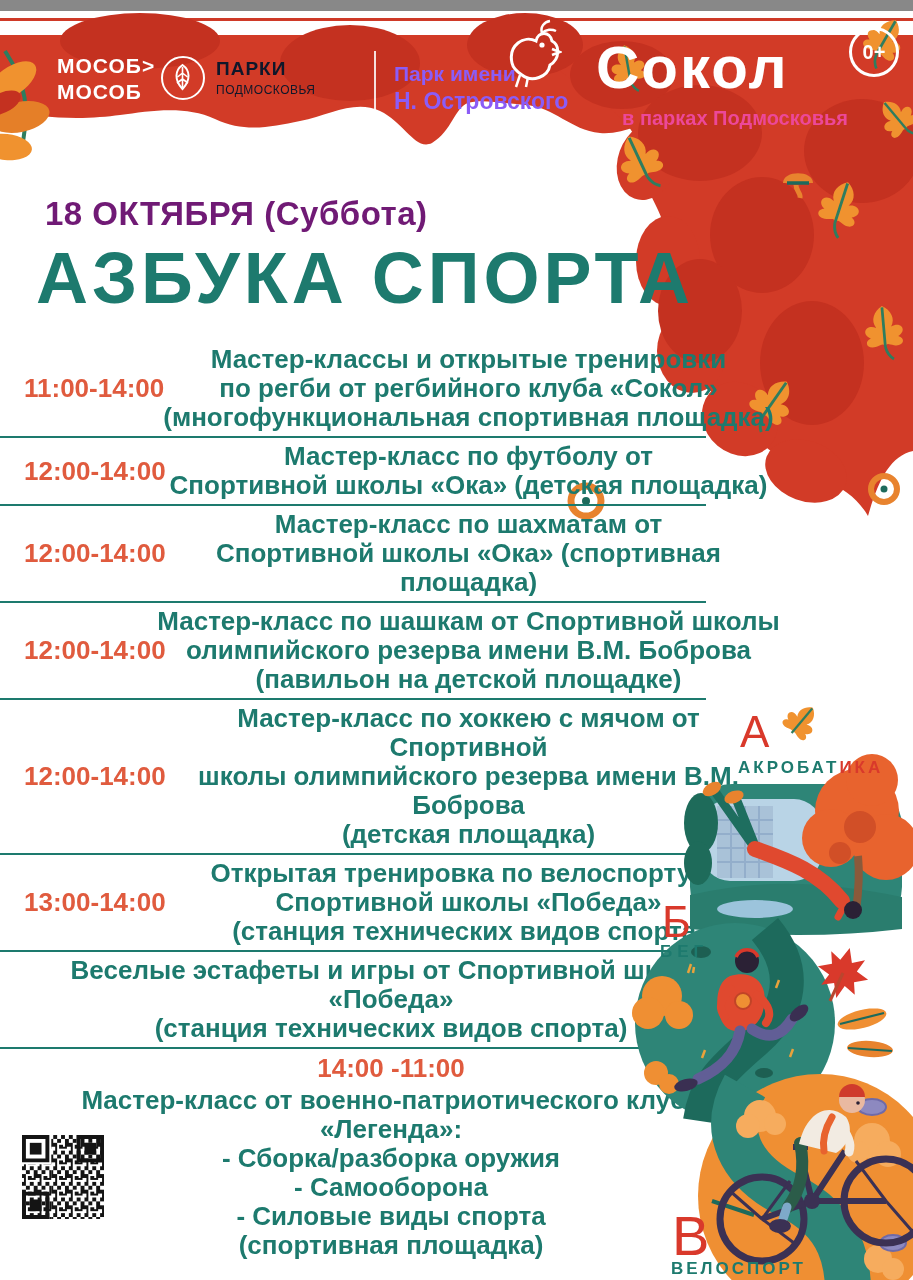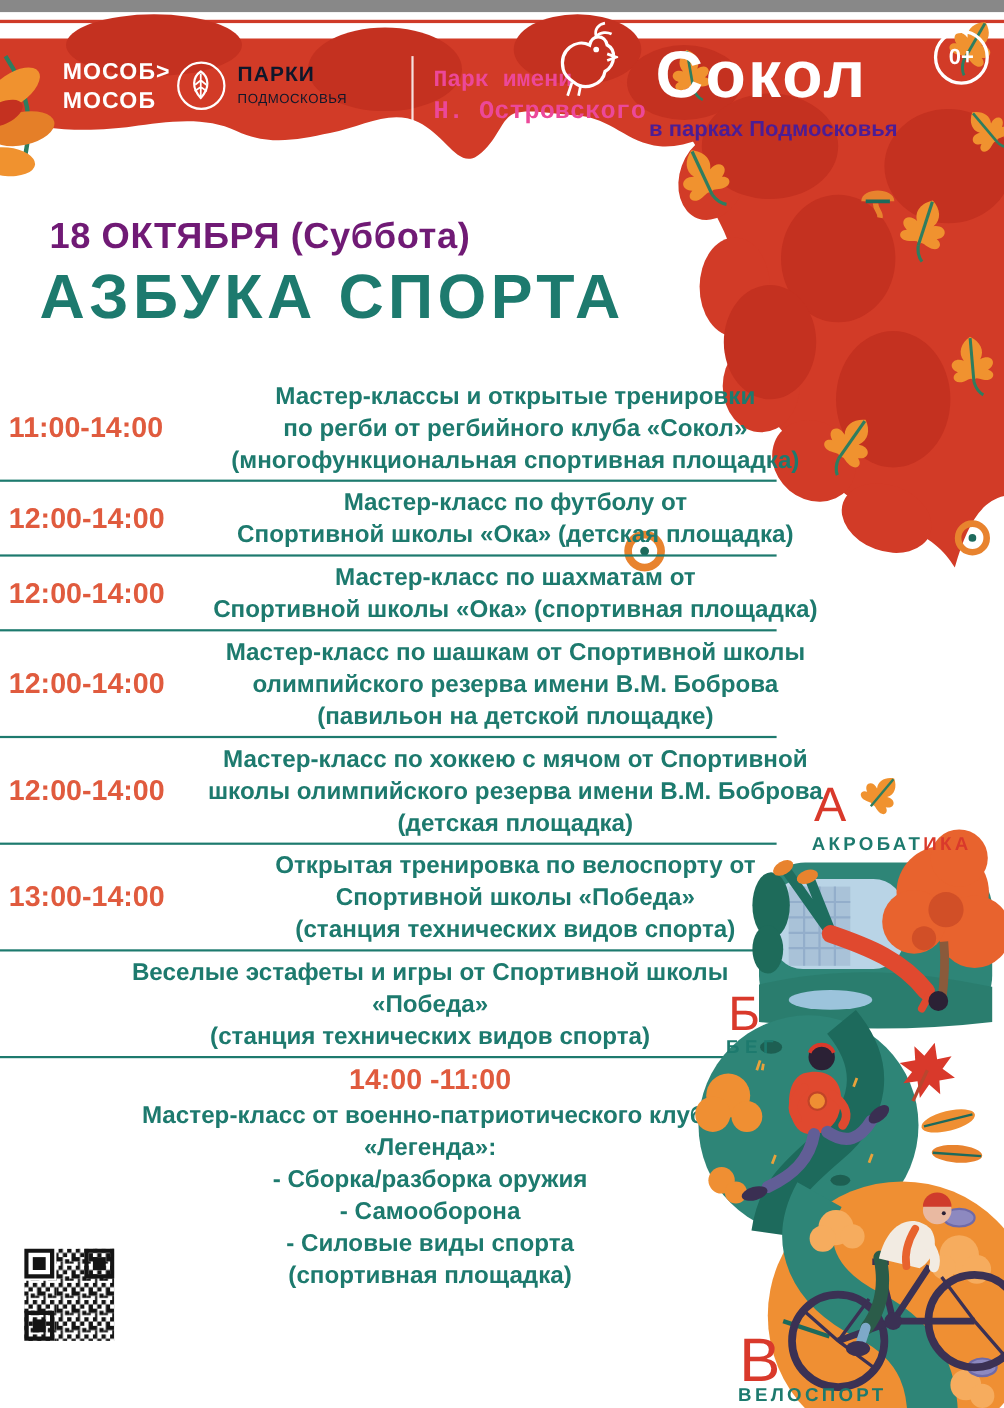--- a/index.html
+++ b/index.html
@@ -15,48 +15,48 @@
   .header-svg { position:absolute; left:0; top:0; z-index:1; }
   .logo-mosob { left:57px; top:42px; z-index:2; color:#fff; font-weight:bold;
     font-size:21px; line-height:26px; letter-spacing:1px; }
   .parki-icon { left:161px; top:45px; z-index:2; width:44px; height:44px;
     border:2.5px solid #fff; border-radius:50%; box-sizing:border-box; }
   .logo-parki { left:216px; top:46px; z-index:2; color:#0f172a; }
   .logo-parki .l1 { font-size:19px; font-weight:bold; letter-spacing:1px; line-height:23px; }
   .logo-parki .l2 { font-size:12px; font-weight:400; letter-spacing:.5px; line-height:20px; }
   .hdr-divider { left:374px; top:40px; width:2px; height:66px;
     background:rgba(255,255,255,.85); z-index:2; }
-  .logo-parkname { left:394px; top:50px; z-index:2; color:#ec4899;
-    font-family:Liberation Mono, monospace; }
+  .logo-parkname { left:394px; top:50px; z-index:2; color:#8b5cf6;
+    font-family:Liberation Sans, sans-serif; }
   .logo-parkname .l1 { font-size:21px; font-weight:600; line-height:26px; }
   .logo-parkname .l2 { font-size:23px; font-weight:700; line-height:28px; }
   .bird-svg { left:498px; top:8px; z-index:2; }
   .logo-osen { left:596px; top:26px; z-index:2; color:#fff; font-weight:bold;
     font-size:60px; line-height:62px; letter-spacing:2px; }
-  .logo-osen-sub { left:590px; top:96px; width:290px; z-index:2;
-    color:#4c1d95; font-size:20px; font-weight:600; }
+  .logo-osen-sub { left:590px; top:96px; width:290px; text-align:center; z-index:2;
+    color:#ec4899; font-size:20px; font-weight:600; }
   .age-badge { left:849px; top:16px; width:50px; height:50px; z-index:3;
     border:3px solid #fff; border-radius:50%; box-sizing:border-box;
     color:#fff; font-size:20px; font-weight:bold; line-height:44px; text-align:center; }
 
   
   .event-date { left:45px; top:184px; z-index:2; color:#701a75;
     font-size:33px; font-weight:bold; letter-spacing:.5px; }
   .event-title { left:36px; top:226px; z-index:2; color:#1d7a6e;
-    font-size:57px; font-weight:bold; letter-spacing:4px; }
+    font-size:72px; font-weight:bold; letter-spacing:4px; }
 
   
   .schedule { position:absolute; left:0; top:330px; width:782px; z-index:3; }
   .row { position:relative; display:grid; grid-template-columns:155px 1fr;
     align-items:center; padding:4px 0 6px; }
   .row:not(:last-child)::after { content:""; position:absolute; left:0; bottom:0;
     width:706px; border-bottom:2px solid #1d7a6e; }
   .row .time { color:#e05b3e; font-size:26px; font-weight:bold;
-    padding-left:8px; white-space:nowrap; }
-  .row .text { color:#1d7a6e; font-size:22px; font-weight:bold;
+    padding-left:24px; white-space:nowrap; }
+  .row .text { color:#1d7a6e; font-size:26px; font-weight:bold;
     line-height:29px; text-align:center; white-space:pre-line; }
   .row.t-top { display:block; text-align:center; }
   .row.t-top .time { padding:0; margin-bottom:2px; text-align:center; }
 
   
   .letter { position:absolute; z-index:5; color:#d9392b; font-weight:400;
     font-family:"Liberation Sans", sans-serif; }
   .letter-label { position:absolute; z-index:5; color:#1d7a6e; font-size:17px;
     font-weight:600; letter-spacing:3px; white-space:nowrap; }
   .letter-label .red { color:#d9392b; }

